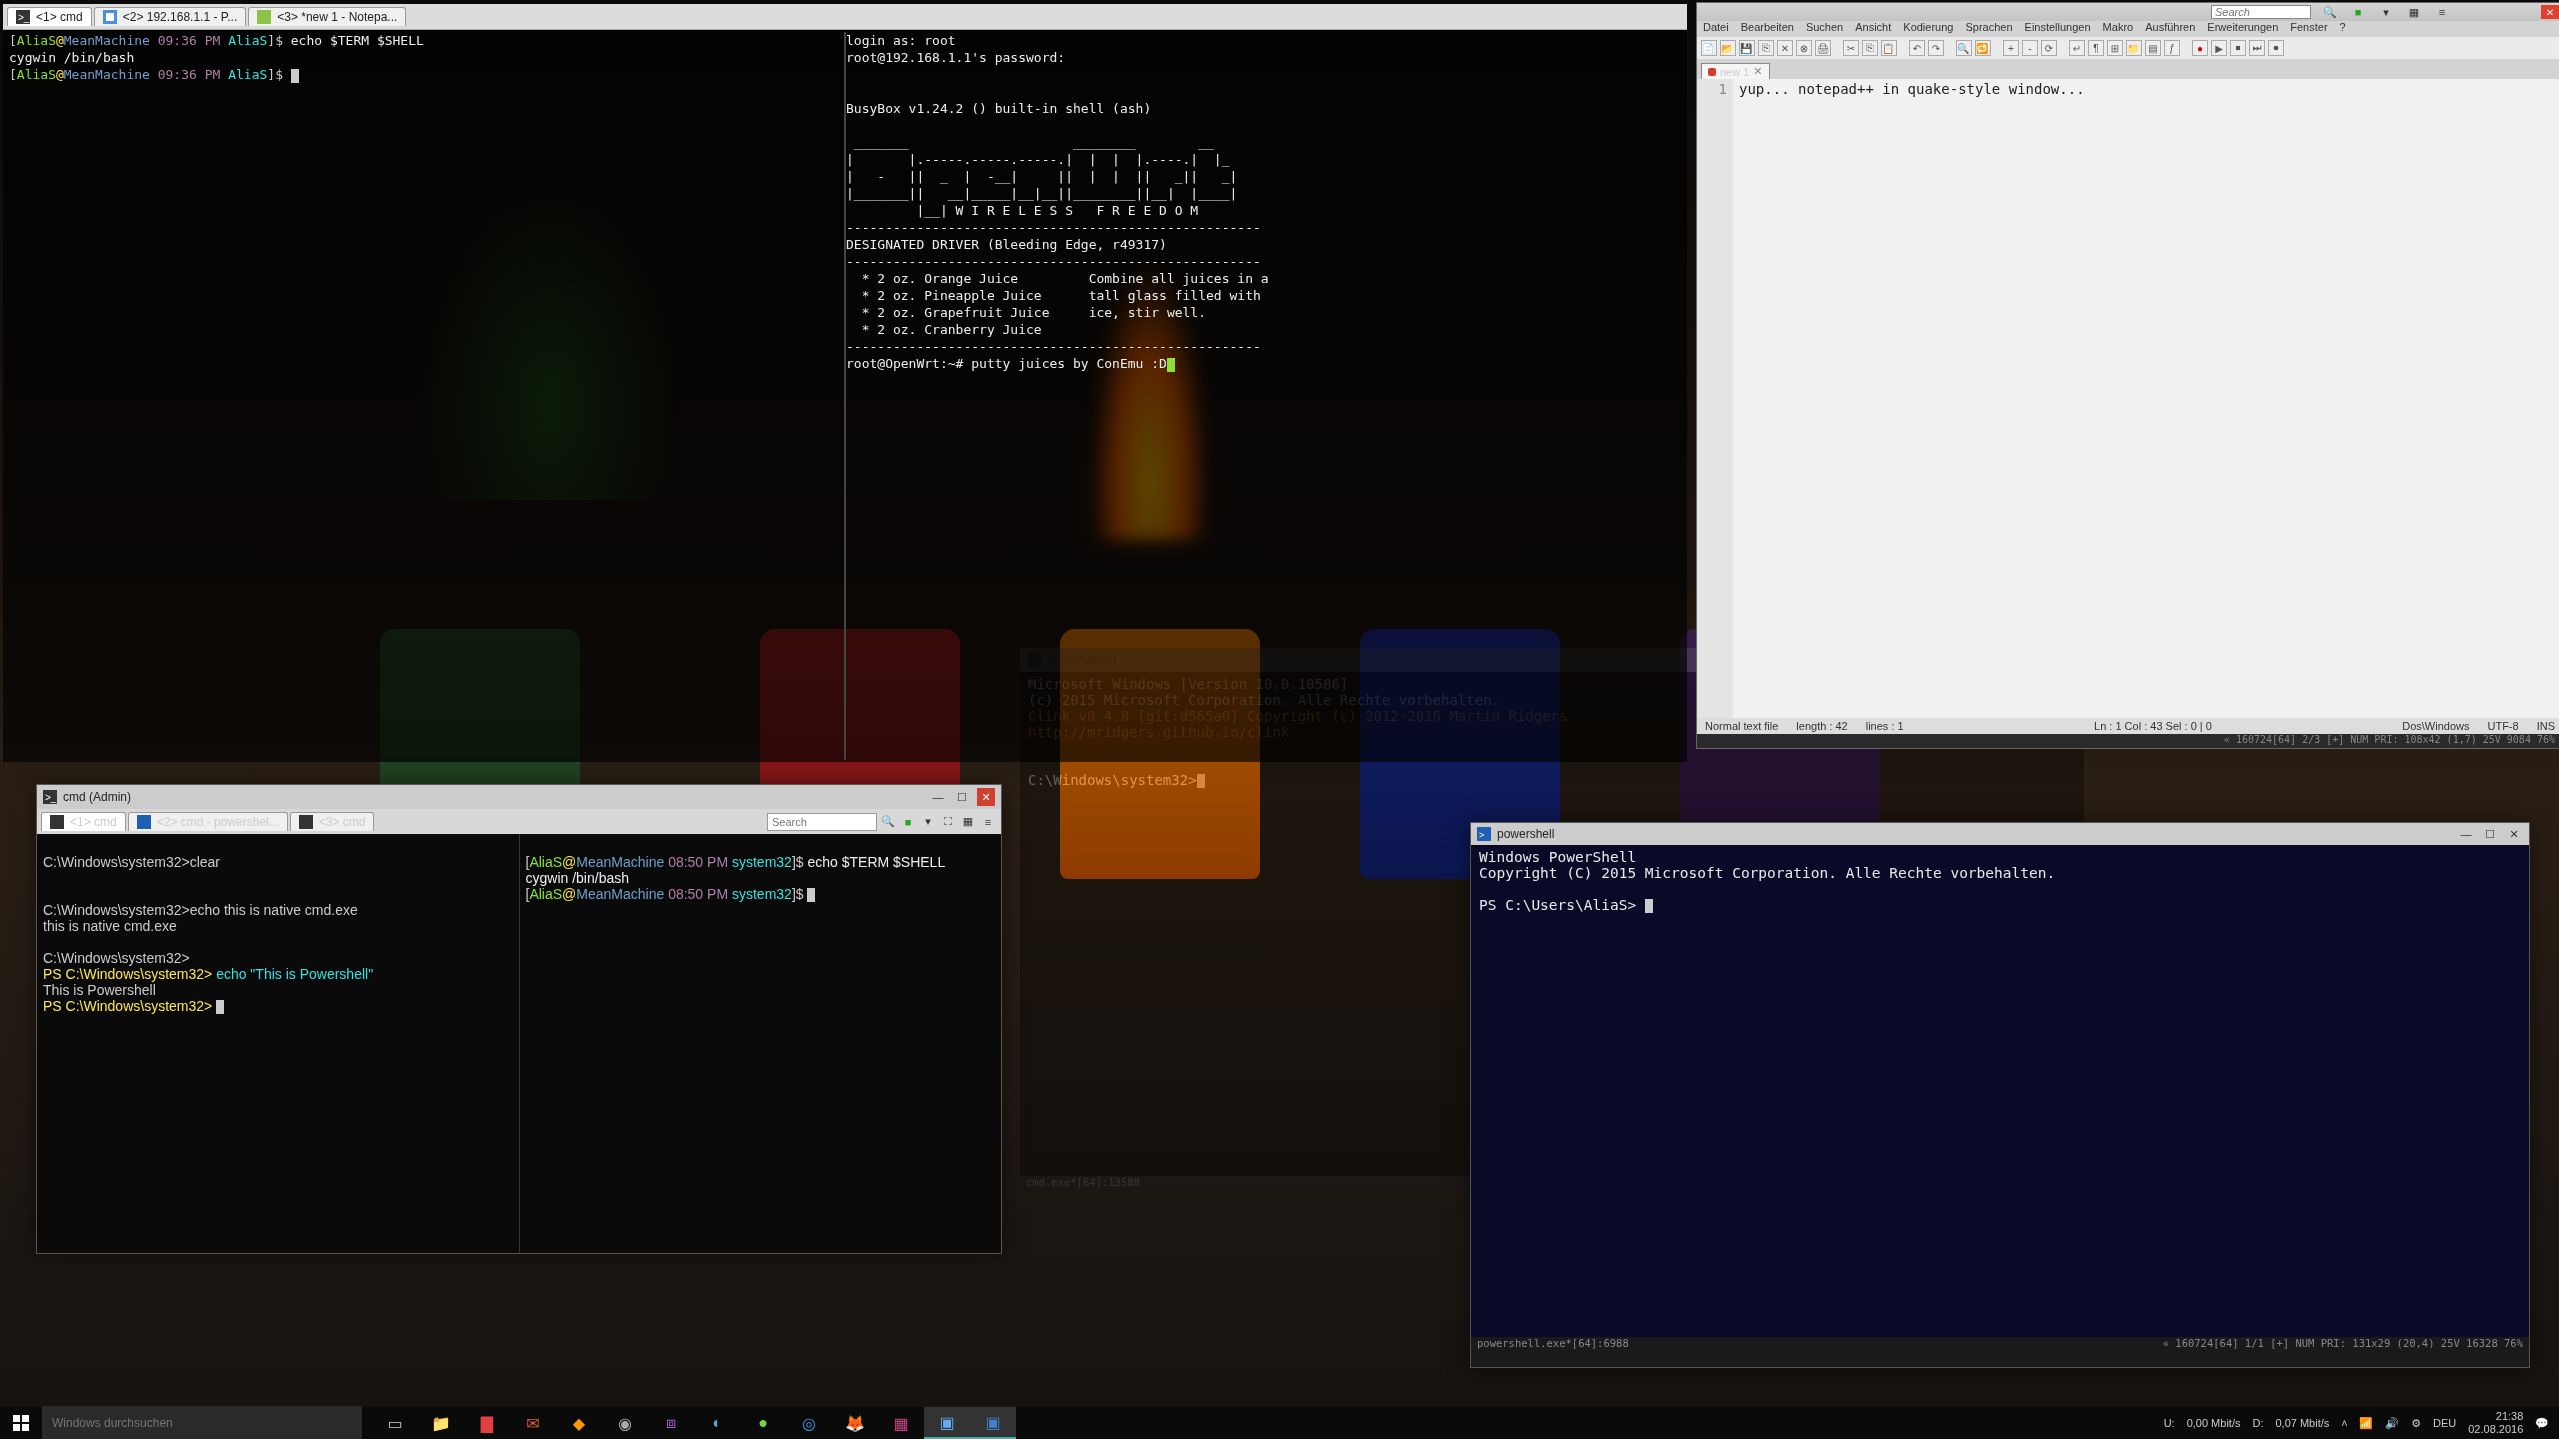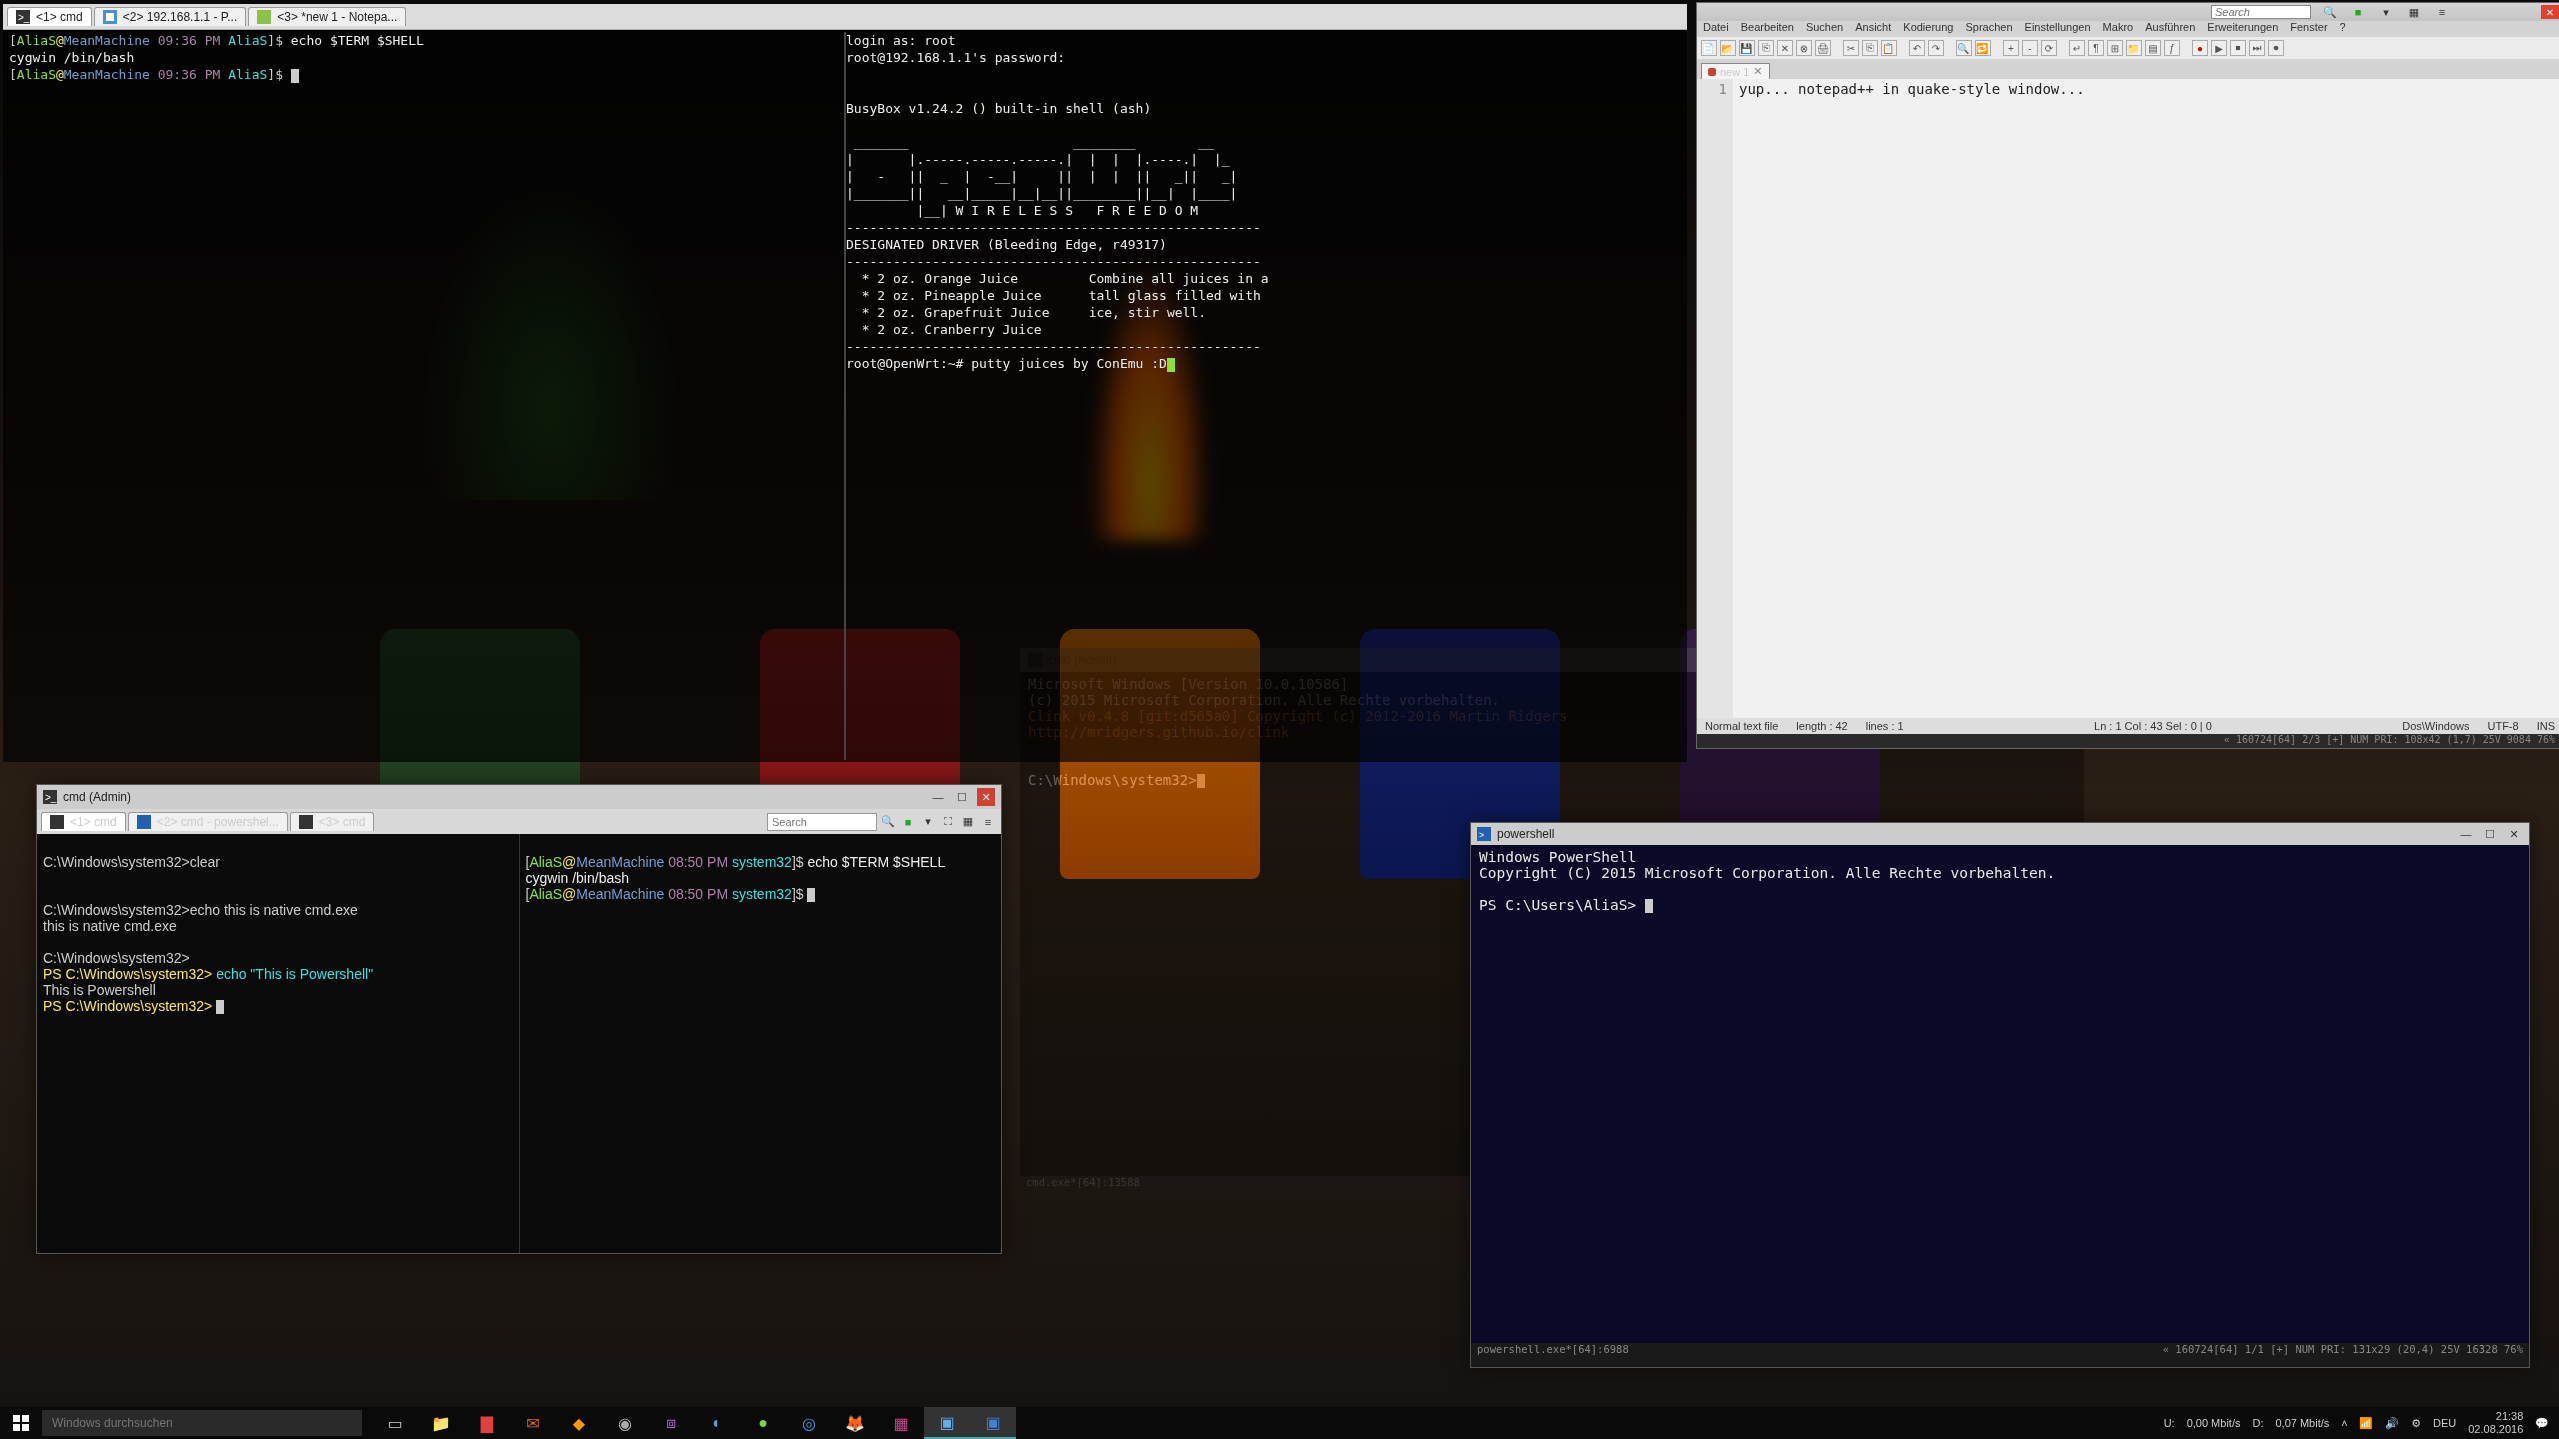--- a/index.html
+++ b/index.html
@@ -153,30 +153,30 @@
 .win-br{
   position:absolute; left:1470px; top:822px; width:1060px; height:546px; z-index:20;
   border:1px solid #555; display:flex; flex-direction:column;
   box-shadow: 0 0 20px rgba(0,0,0,.5);
 }
 .br-title{height:22px;background:#ccc;display:flex;align-items:center;padding:0 6px;gap:6px;color:#222;font-size:12px}
 .br-title .spacer{flex:1}
 .br-body{flex:1;background:#0b0b3a;background:#0c0c2c;font-family:Consolas,monospace;font-size:14.5px;color:#e8e8e8;white-space:pre;padding:4px 8px}
 .br-body{background:#0a0a2a;}
 .win-br .br-body{background:#0b0b33;}
-.br-status{height:24px;background:#1a1a1a;color:#888;font-family:Consolas,monospace;font-size:10.5px;display:flex;justify-content:space-between;padding:0 6px}
+.br-status{height:30px;background:#1a1a1a;color:#888;font-family:Consolas,monospace;font-size:10.5px;display:flex;justify-content:space-between;padding:0 6px}
 
 
 .taskbar{
   position:absolute;left:0;bottom:0;width:100%;height:32px;
   background:#0a0a0a;display:flex;align-items:center;z-index:100;
   color:#ccc;font-size:12px;
 }
 .start{width:42px;height:100%;display:flex;align-items:center;justify-content:center;font-size:16px;color:#fff}
-.tasksearch{width:320px;height:26px;background:#2a2a2a;border:none;color:#aaa;padding:0 10px;font-size:12px}
+.tasksearch{width:320px;height:34px;background:#2a2a2a;border:none;color:#aaa;padding:0 10px;font-size:12px}
 .tb-icons{display:flex;gap:0;margin-left:10px}
 .tb-icons .ti{width:46px;height:32px;display:flex;align-items:center;justify-content:center;font-size:16px}
 .tb-icons .ti.active{background:#333;border-bottom:2px solid #4aa;}
 .tray{margin-left:auto;display:flex;align-items:center;gap:12px;padding:0 10px;font-size:11px}
 .tray .clock{text-align:right;line-height:13px}
 
 svg.ico16{width:14px;height:14px}
 </style>
 </head>
 <body>

